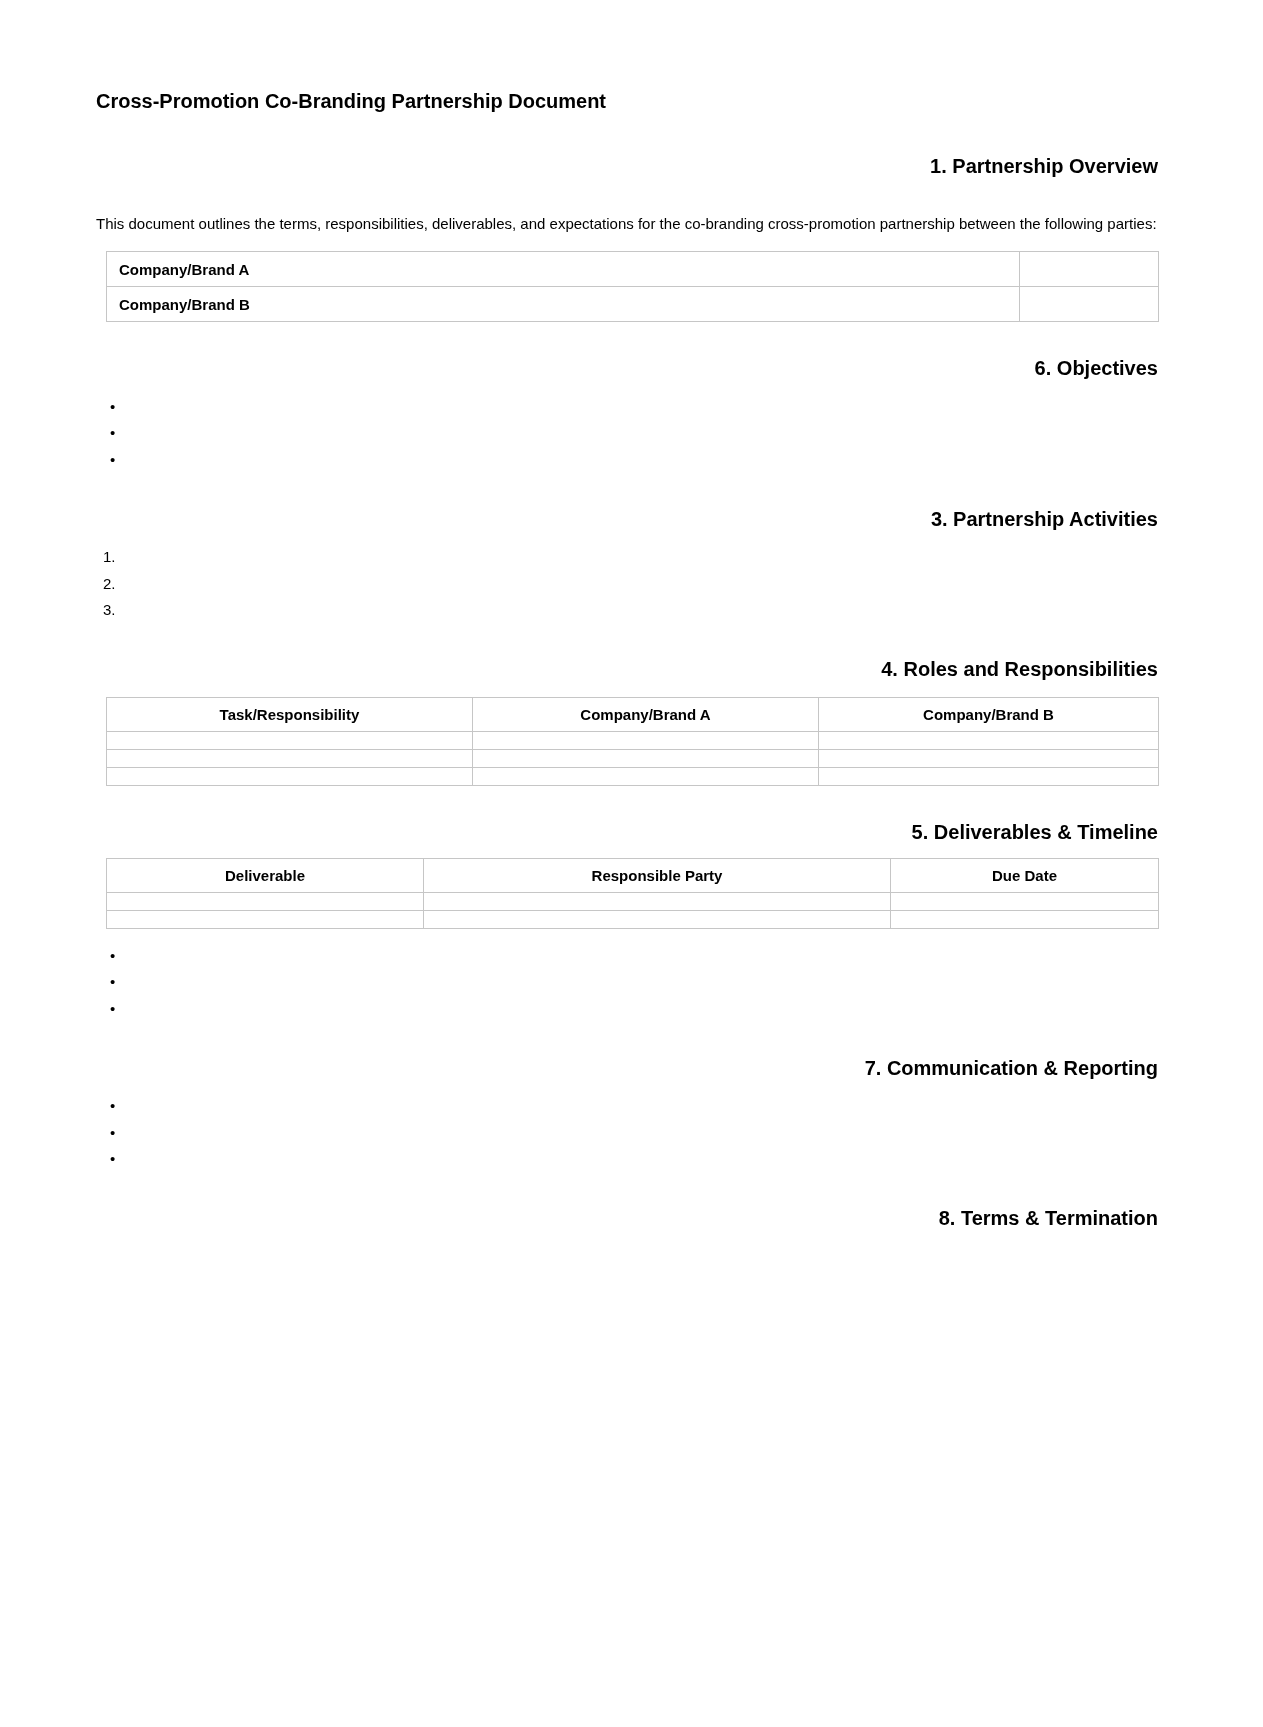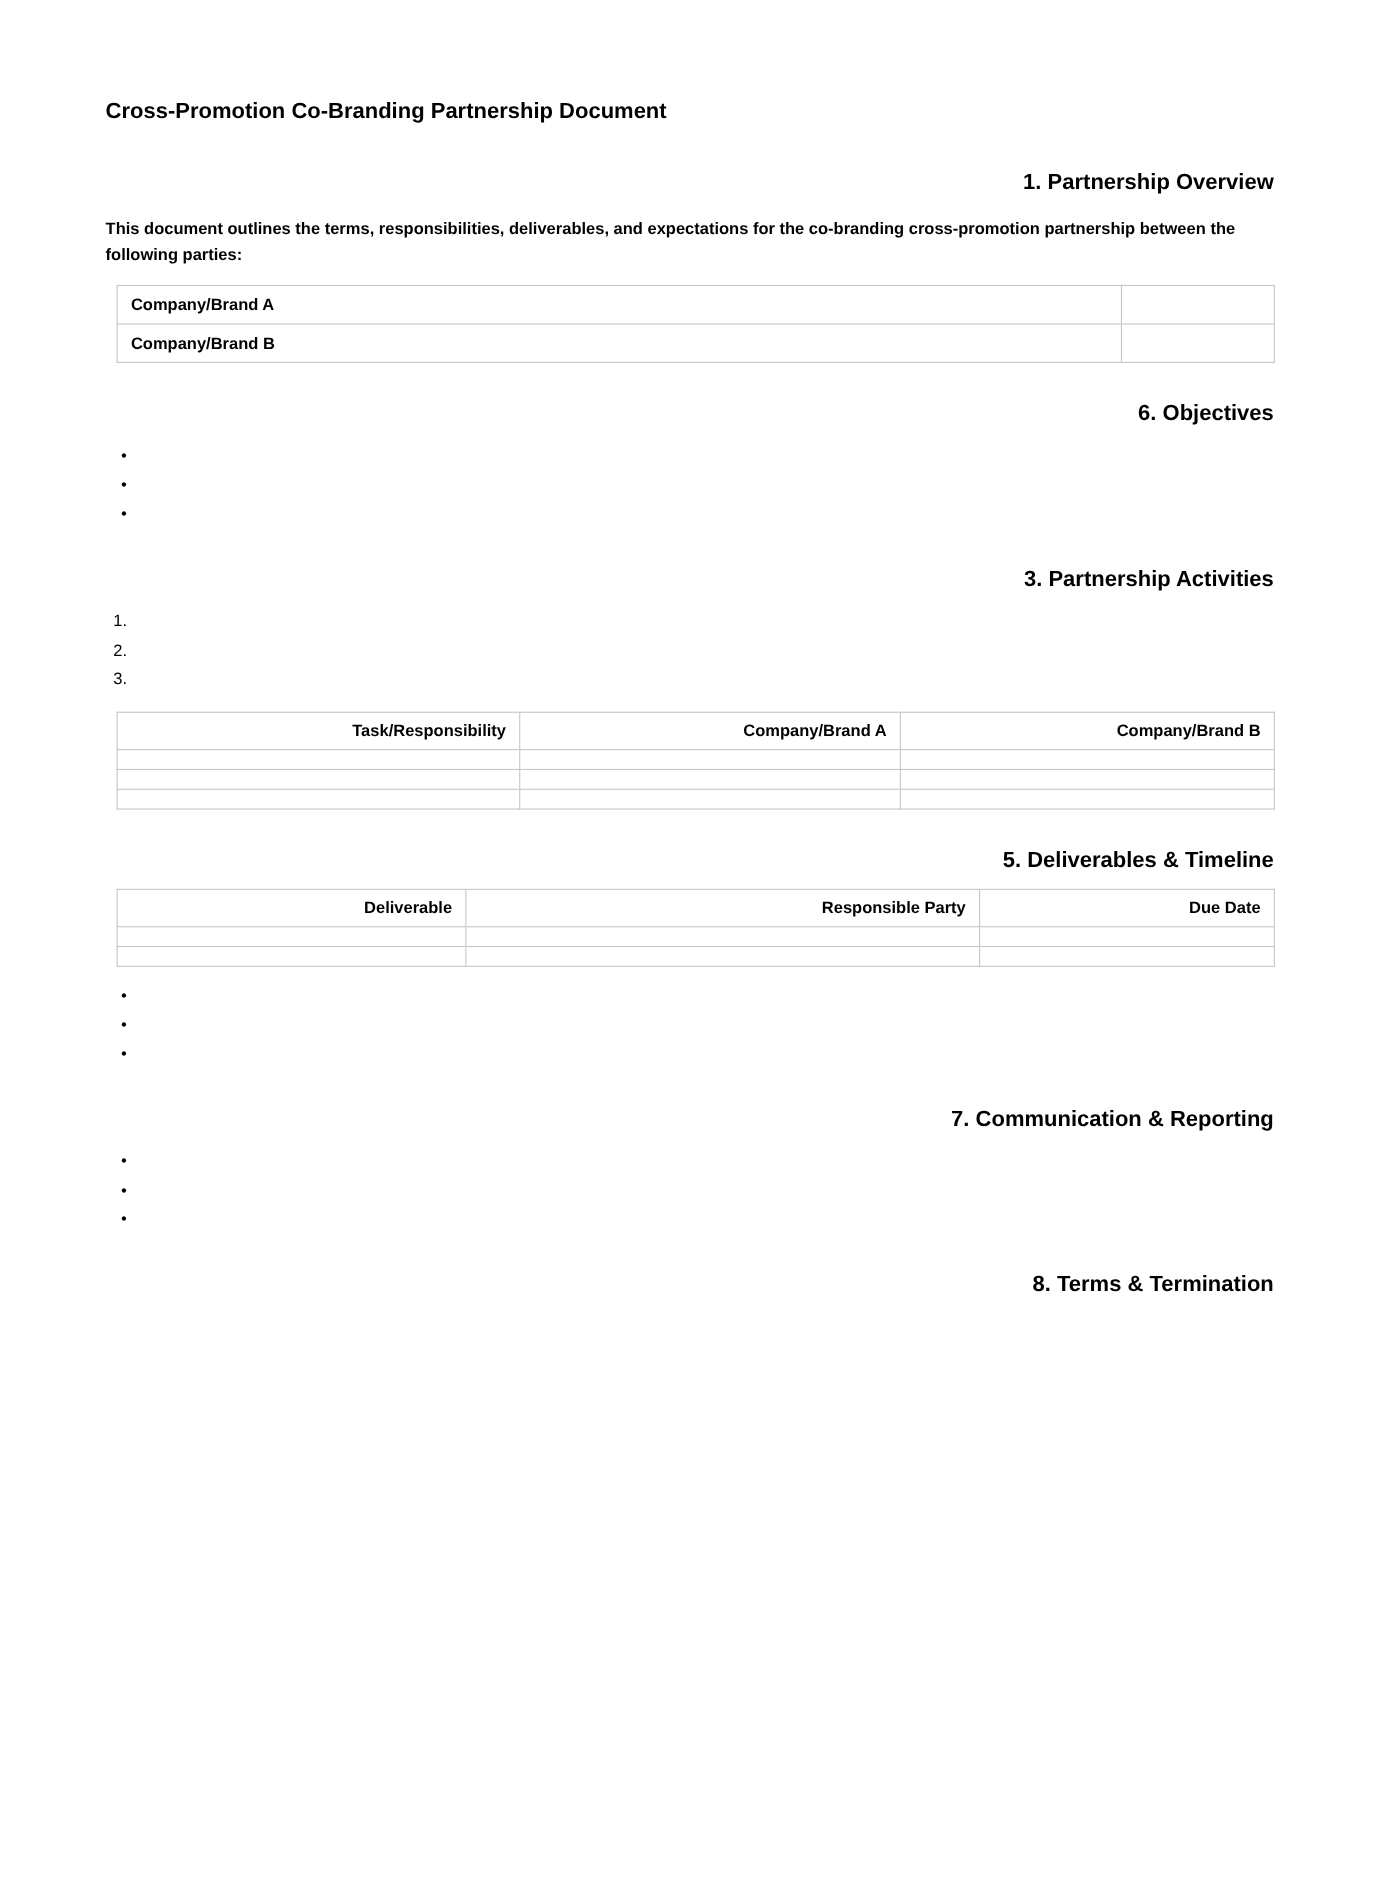--- a/index.html
+++ b/index.html
@@ -30,22 +30,21 @@
   h2.sec-heading {
     font-size: 20px;
     line-height: 24px;
     font-weight: bold;
     margin: 34px 0 0 0;
     text-align: right;
   }
   p.intro {
     font-size: 15px;
     line-height: 23px;
-    margin: 19px 0 0 0;
-    font-weight: bold;
+    margin: 34px 0 0 0;
   }
   
   table.tbl {
     border-collapse: collapse;
     table-layout: fixed;
     width: 1052px;
     margin: 16px 0 0 10px;
     border-radius: 17px;
   }
   table.tbl td, table.tbl th {
@@ -57,21 +56,21 @@
   table.parties td {
     height: 34px;
     font-size: 15px;
     font-weight: bold;
     text-align: left;
   }
   table.grid th {
     height: 33px;
     font-size: 15px;
     font-weight: bold;
-    text-align: right;
+    text-align: center;
   }
   table.grid td.empty {
     height: 17px;
     padding: 0;
   }
   table.tbl.t3 { margin-top: 14px; }
   
   .doc-list {
     list-style: none;
     margin: 13px 0 0 0;
@@ -152,20 +151,21 @@
     <li>
       <span class="num-marker">2.</span>
       <span class="item-text"></span>
     </li>
     <li>
       <span class="num-marker">3.</span>
       <span class="item-text"></span>
     </li>
   </ol>
 
+  <h2 class="sec-heading">4. Roles and Responsibilities</h2>
   <table class="tbl grid t2">
     <colgroup>
       <col style="width:366px">
       <col style="width:346px">
       <col style="width:340px">
     </colgroup>
     <thead>
       <tr>
         <th>Task/Responsibility</th>
         <th>Company/Brand A</th>

